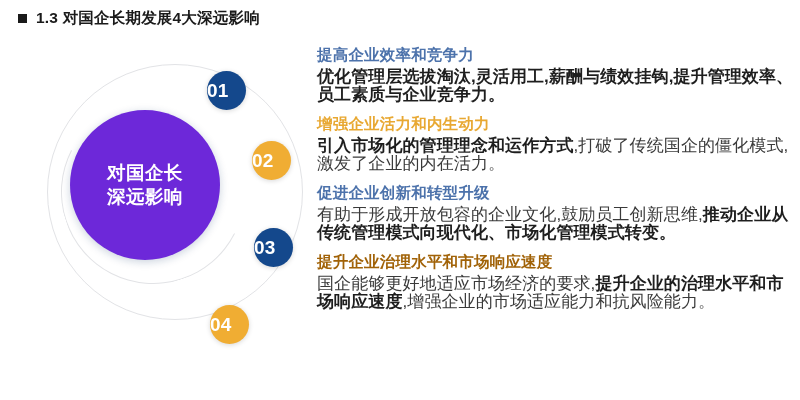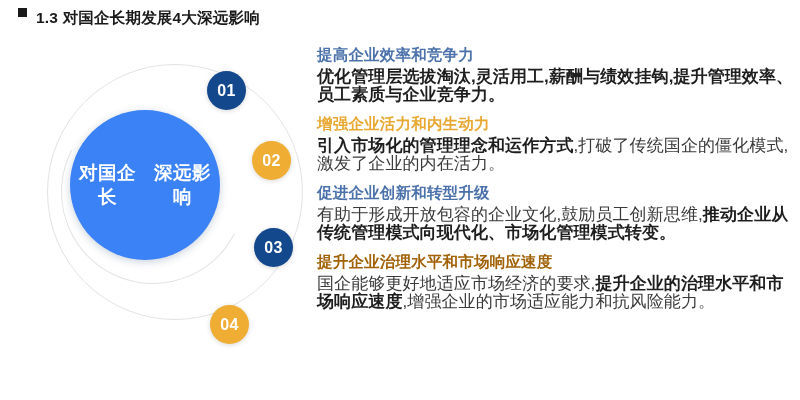--- a/index.html
+++ b/index.html
@@ -14,21 +14,21 @@
     overflow: hidden;
     position: relative;
   }
 
   
   #slide-header {
     position: absolute;
     left: 18px;
     top: 8px;
     display: flex;
-    align-items: flex-start;
+    align-items: center;
     gap: 9px;
     white-space: nowrap;
   }
   #slide-header .bullet-square {
     width: 9px;
     height: 9px;
     background: #1a1a1a;
     display: inline-block;
     flex: 0 0 auto;
   }
@@ -70,46 +70,46 @@
     box-sizing: border-box;
     transform: rotate(-18deg);
   }
   #center-circle {
     position: absolute;
     left: 40px;
     top: 62px;
     width: 150px;
     height: 150px;
     border-radius: 50%;
-    background: #3b82f6;
+    background: #6d28d9;
     display: flex;
-    flex-direction: row;
+    flex-direction: column;
     align-items: center;
     justify-content: center;
     box-shadow: 0 2px 9px rgba(12,50,100,0.22);
   }
   #center-circle .ctitle-line {
     color: #ffffff;
     font-size: 18.5px;
     font-weight: bold;
     line-height: 24px;
     letter-spacing: 0.5px;
     text-align: center;
   }
 
   .step-badge {
     position: absolute;
     width: 39px;
     height: 39px;
     border-radius: 50%;
     display: flex;
     align-items: center;
-    justify-content: center;
+    justify-content: flex-start;
     color: #ffffff;
-    font-size: 16px;
+    font-size: 19px;
     font-weight: bold;
     letter-spacing: 0.3px;
     box-shadow: 0 1px 5px rgba(0,0,0,0.16);
   }
   #badge-01 { left: 177px; top: 23px; }
   #badge-02 { left: 222px; top: 93px; }
   #badge-03 { left: 224px; top: 180px; }
   #badge-04 { left: 180px; top: 257px; }
 
   

